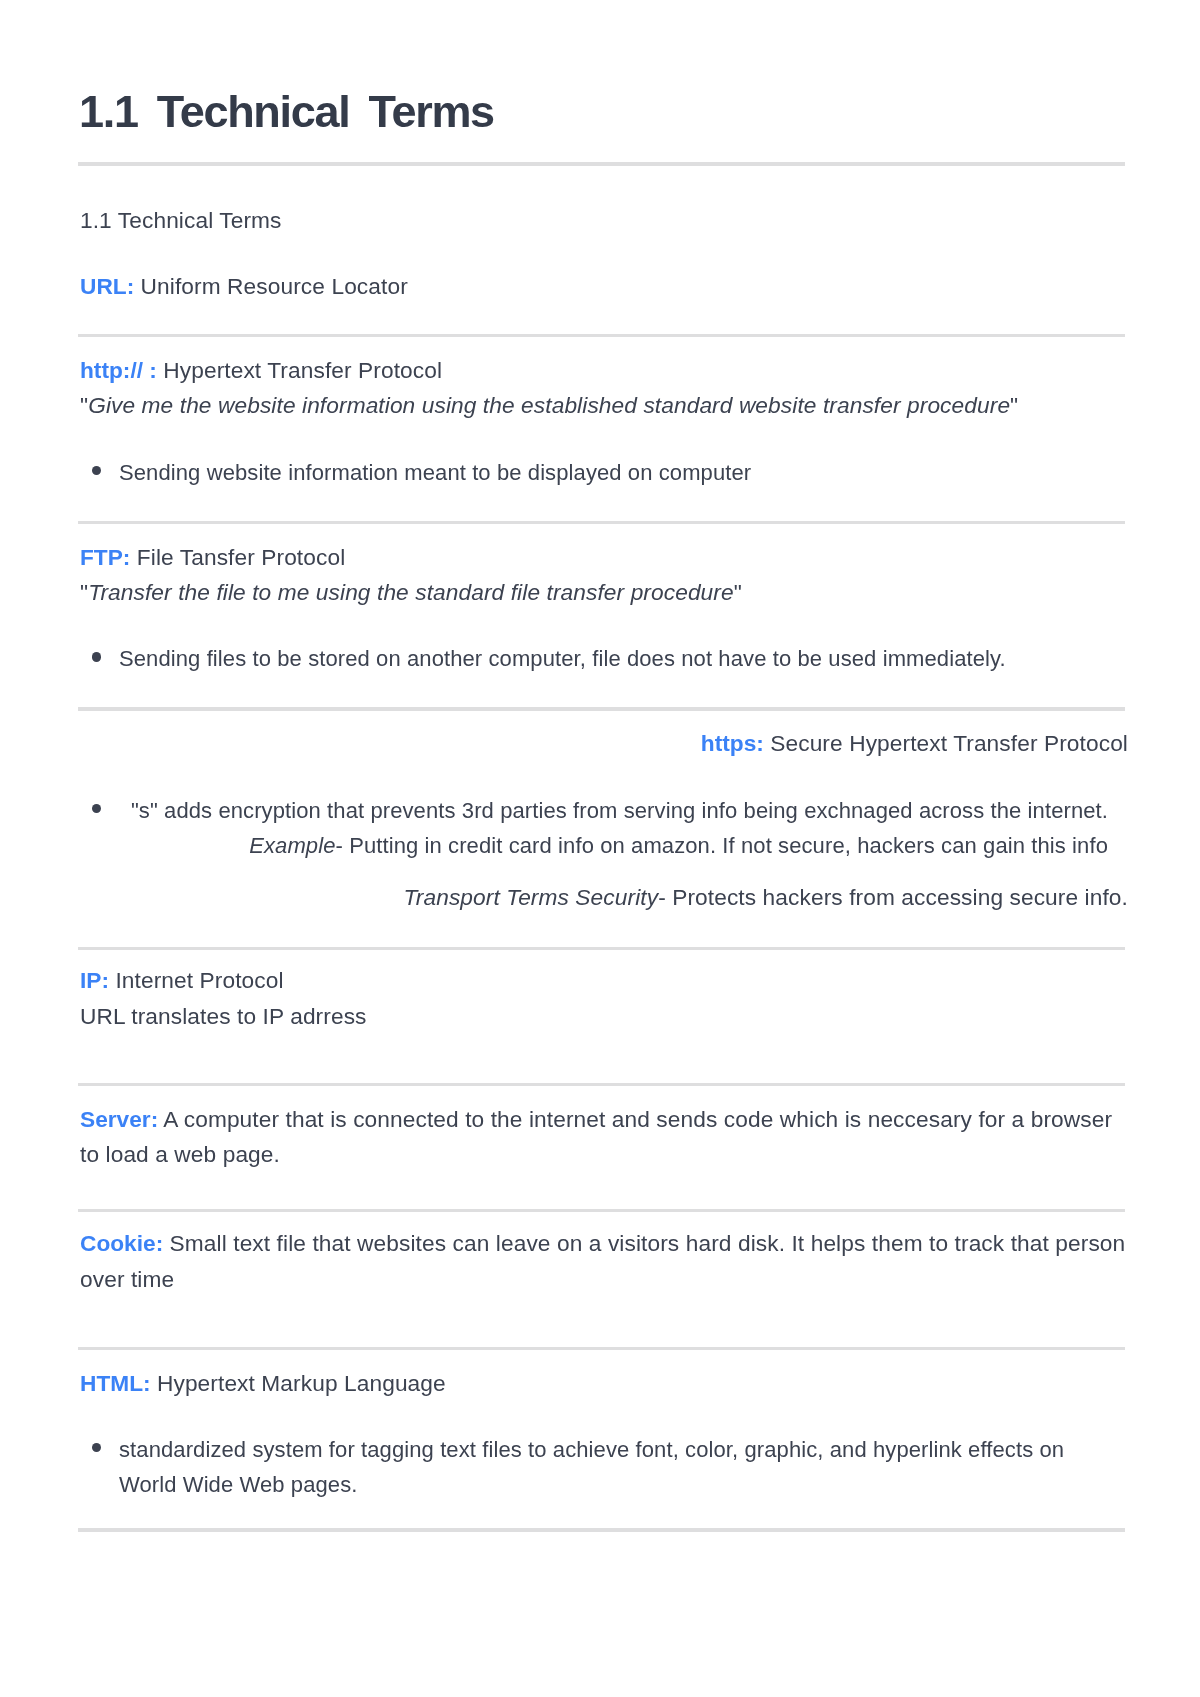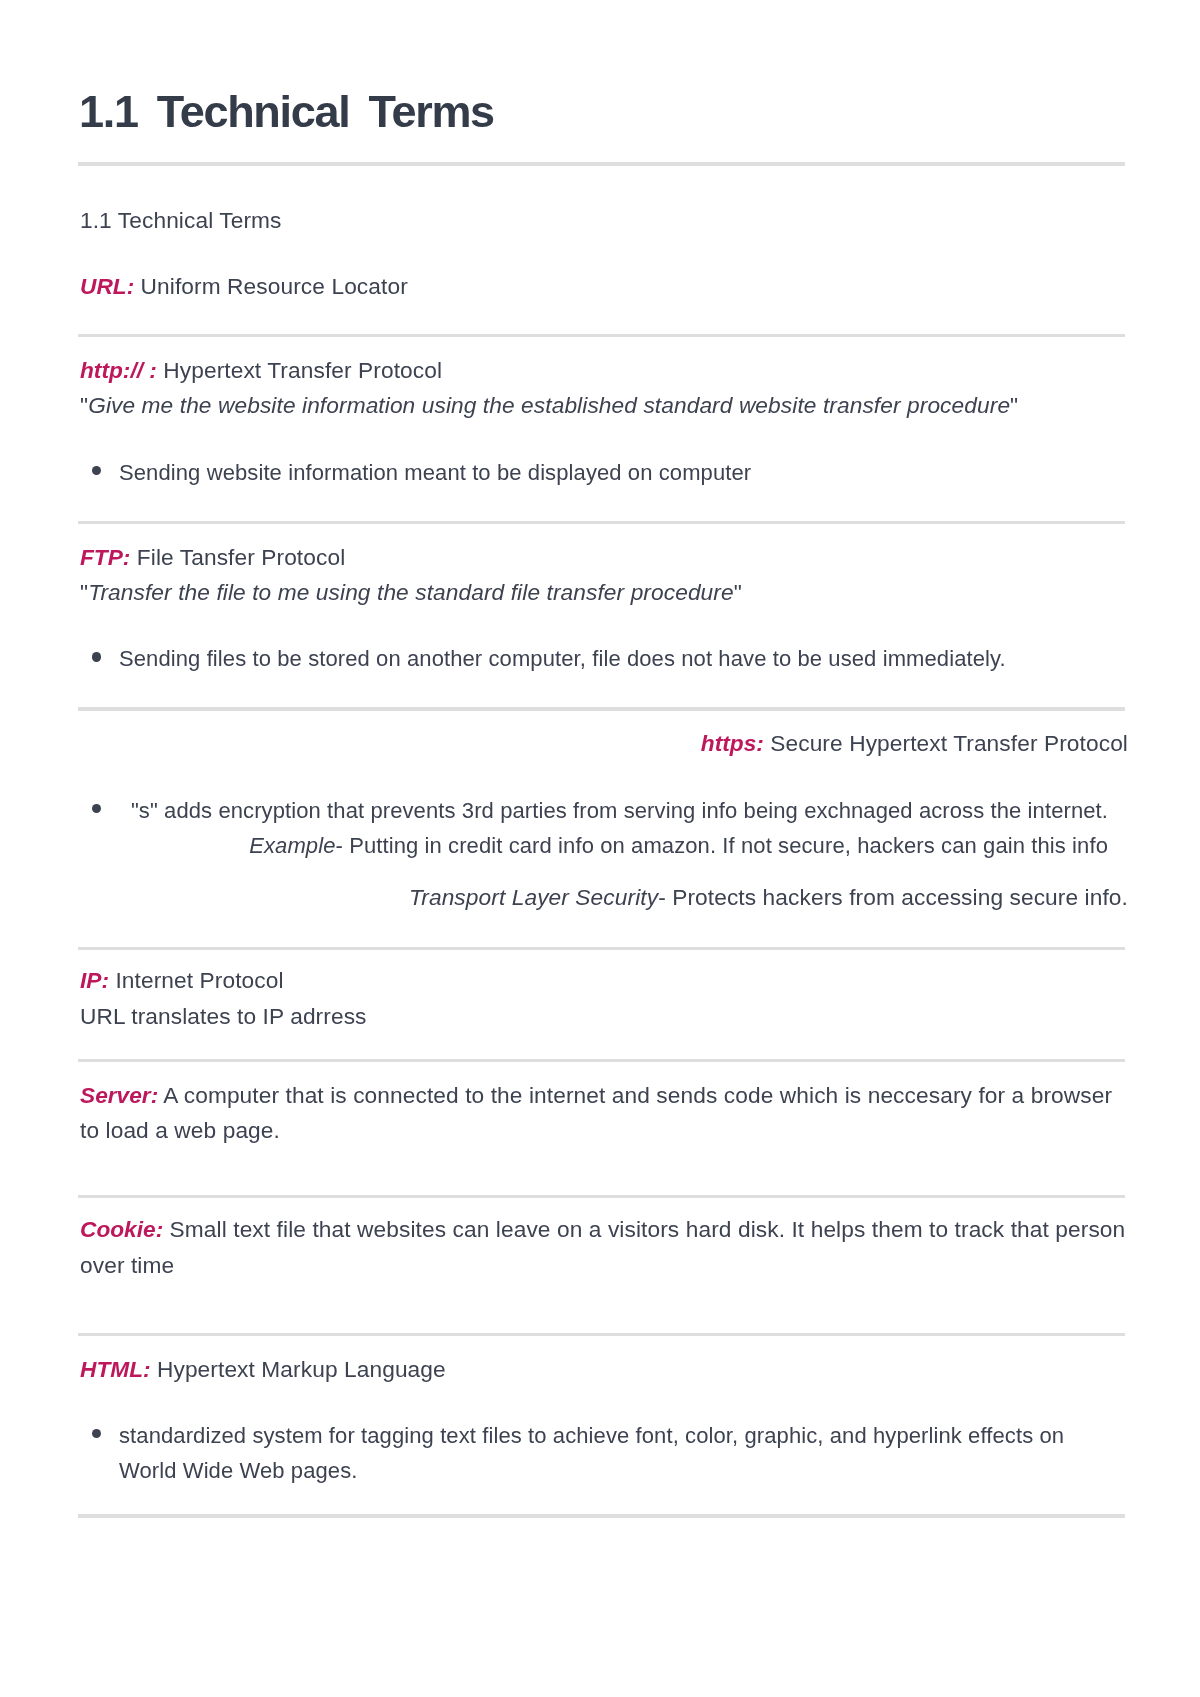--- a/index.html
+++ b/index.html
@@ -30,35 +30,35 @@
     margin:0.45px 0 0.05px 0;
     padding:0;
   }
 
   .block{padding-left:2px;padding-top:15.5px;display:flow-root;width:1048px;box-sizing:content-box;}
   .block > p.para:last-child{margin-bottom:0;}
   .block > ul.bullets:last-child{margin-bottom:0;}
   .block.pend{padding-bottom:28.5px;}
   .block.uend{padding-bottom:30px;}
   #sec-https{padding-bottom:30.4px;text-align:right;}
-  #sec-ip{padding-top:13.2px;padding-bottom:24px;}
-  #sec-server{padding-bottom:46px;}
+  #sec-ip{padding-top:13.2px;padding-bottom:48px;}
+  #sec-server{padding-bottom:36px;}
   #sec-cookie{padding-top:13.8px;padding-bottom:49px;}
   #sec-html{padding-bottom:25px;}
   .block.first{padding-top:37.5px;}
 
   p.para{
     font-size:22.7px;
     line-height:35.4px;
     margin:0 0 31px 0;
     color:#3c4250;
     letter-spacing:0.1px;
   }
 
-  b,strong{font-weight:700;color:#be185d;letter-spacing:0px;font-style:italic;}
+  b,strong{font-weight:700;color:#3b82f6;letter-spacing:0px;}
   i,em{}
 
   ul.bullets{margin:0 0 17px 0;padding:0;list-style:none;width:1028px;}
   ul.bullets li{
     font-size:22px;
     line-height:35.4px;
     position:relative;
     padding-left:39px;
     letter-spacing:0.1px;
   }
@@ -104,21 +104,21 @@
     </ul>
   </div>
 
   <hr class="rule">
 
   <div class="block pend" id="sec-https">
     <p class="para"><b>https:</b><span> Secure Hypertext Transfer Protocol</span></p>
     <ul class="bullets">
       <li><span>"s" adds encryption that prevents 3rd parties from serving info being exchnaged across the internet.</span><br><i>Example</i><span>- Putting in credit card info on amazon. If not secure, hackers can gain this info</span></li>
     </ul>
-    <p class="para"><i>Transport Layer Security</i><span>- Protects hackers from accessing secure info.</span></p>
+    <p class="para"><i>Transport Terms Security</i><span>- Protects hackers from accessing secure info.</span></p>
   </div>
 
   <hr class="rule">
 
   <div class="block pend" id="sec-ip">
     <p class="para"><b>IP:</b><span> Internet Protocol</span><br><span>URL translates to IP adrress</span></p>
   </div>
 
   <hr class="rule">
 

